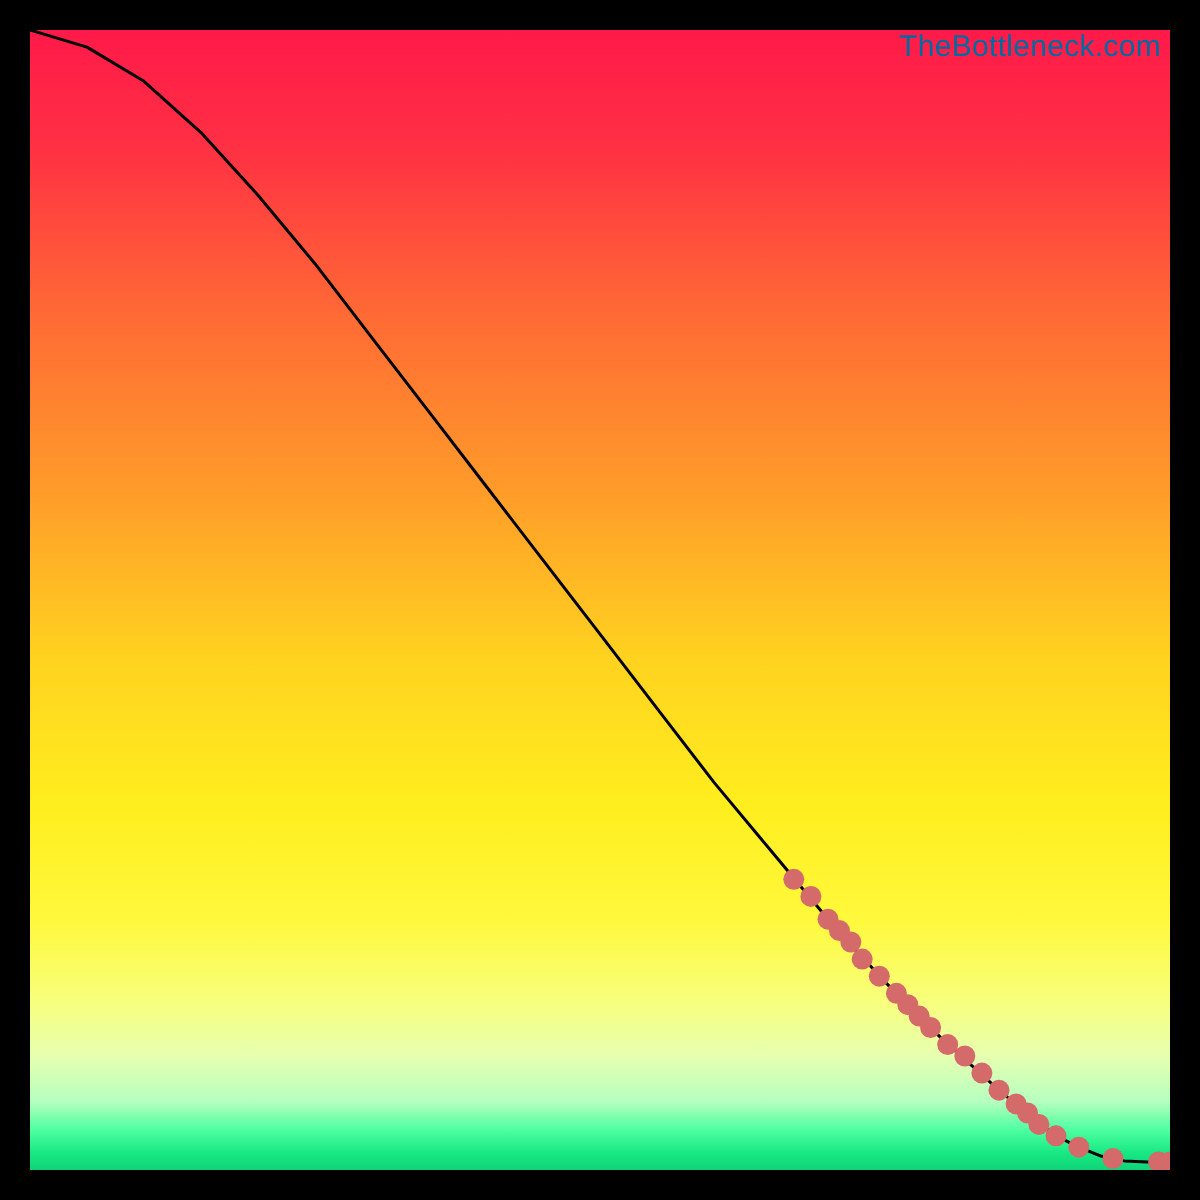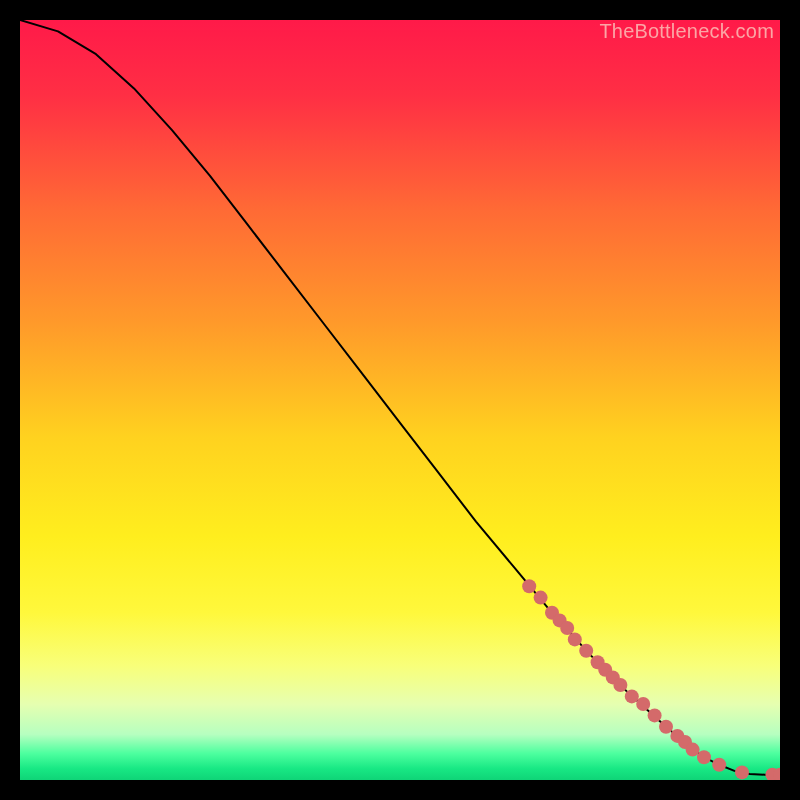--- a/index.html
+++ b/index.html
@@ -24,21 +24,21 @@
     left: 0;
     top: 0;
     width: 760px;
     height: 760px;
   }
   .watermark {
     position: absolute;
     top: 0px;
     right: 6px;
     font-size: 20px;
-    color: #fca5a5;
+    color: #0369a1;
     font-weight: 500;
     letter-spacing: 0.2px;
     margin-left: 25px;
   }
   svg { display: block; }
 </style>
 </head>
 <body>
 
 <div class="frame">

